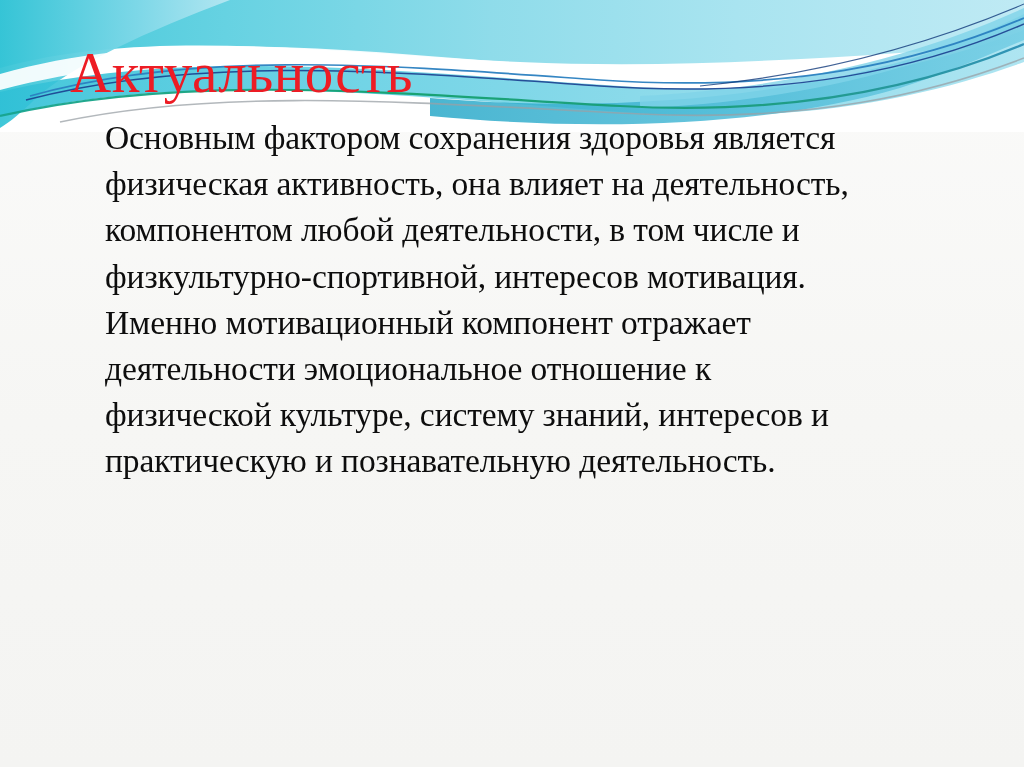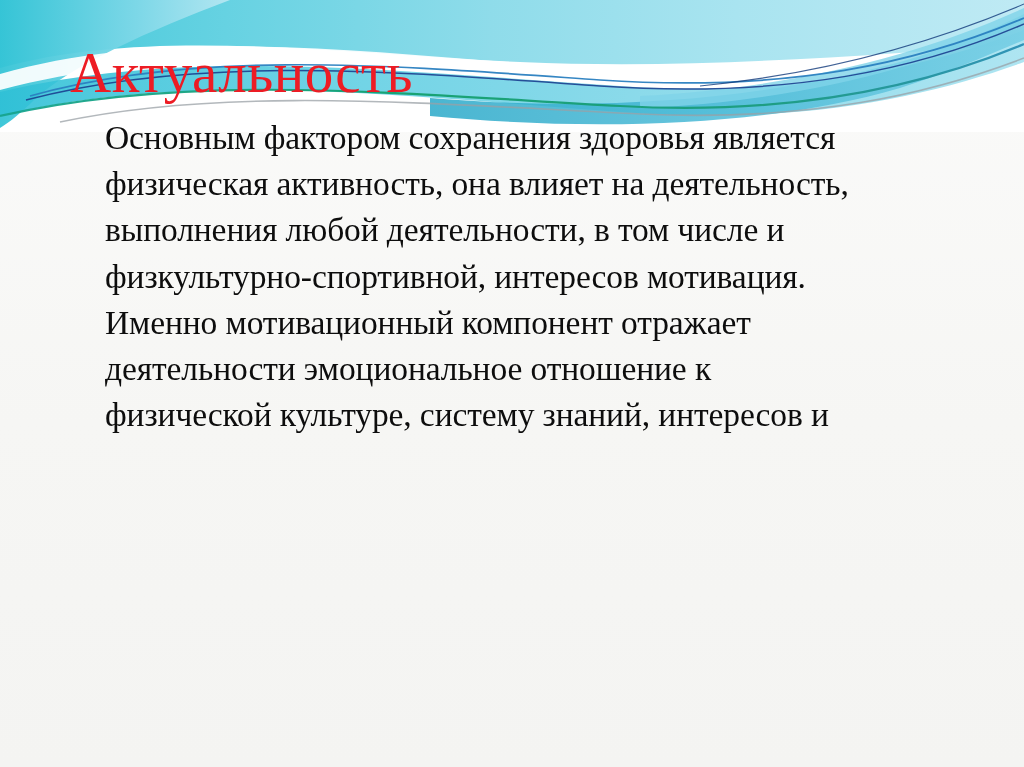--- a/index.html
+++ b/index.html
@@ -148,20 +148,21 @@
     </svg>
   </div>
 
   <div class="title-block">
     <h1 class="slide-title">Актуальность</h1>
   </div>
 
   <div class="body-block">
     <div class="body-line">Основным фактором сохранения здоровья является</div>
     <div class="body-line">физическая активность, она влияет на деятельность,</div>
-    <div class="body-line">выполнения любой деятельности, в том числе и</div>
+    <div class="body-line">компонентом любой деятельности, в том числе и</div>
     <div class="body-line">физкультурно-спортивной, интересов мотивация.</div>
     <div class="body-line">Именно мотивационный компонент отражает</div>
     <div class="body-line">деятельности эмоциональное отношение к</div>
     <div class="body-line">физической культуре, систему знаний, интересов и</div>
+    <div class="body-line">практическую и познавательную деятельность.</div>
   </div>
 
 </div>
 
 </body></html>

